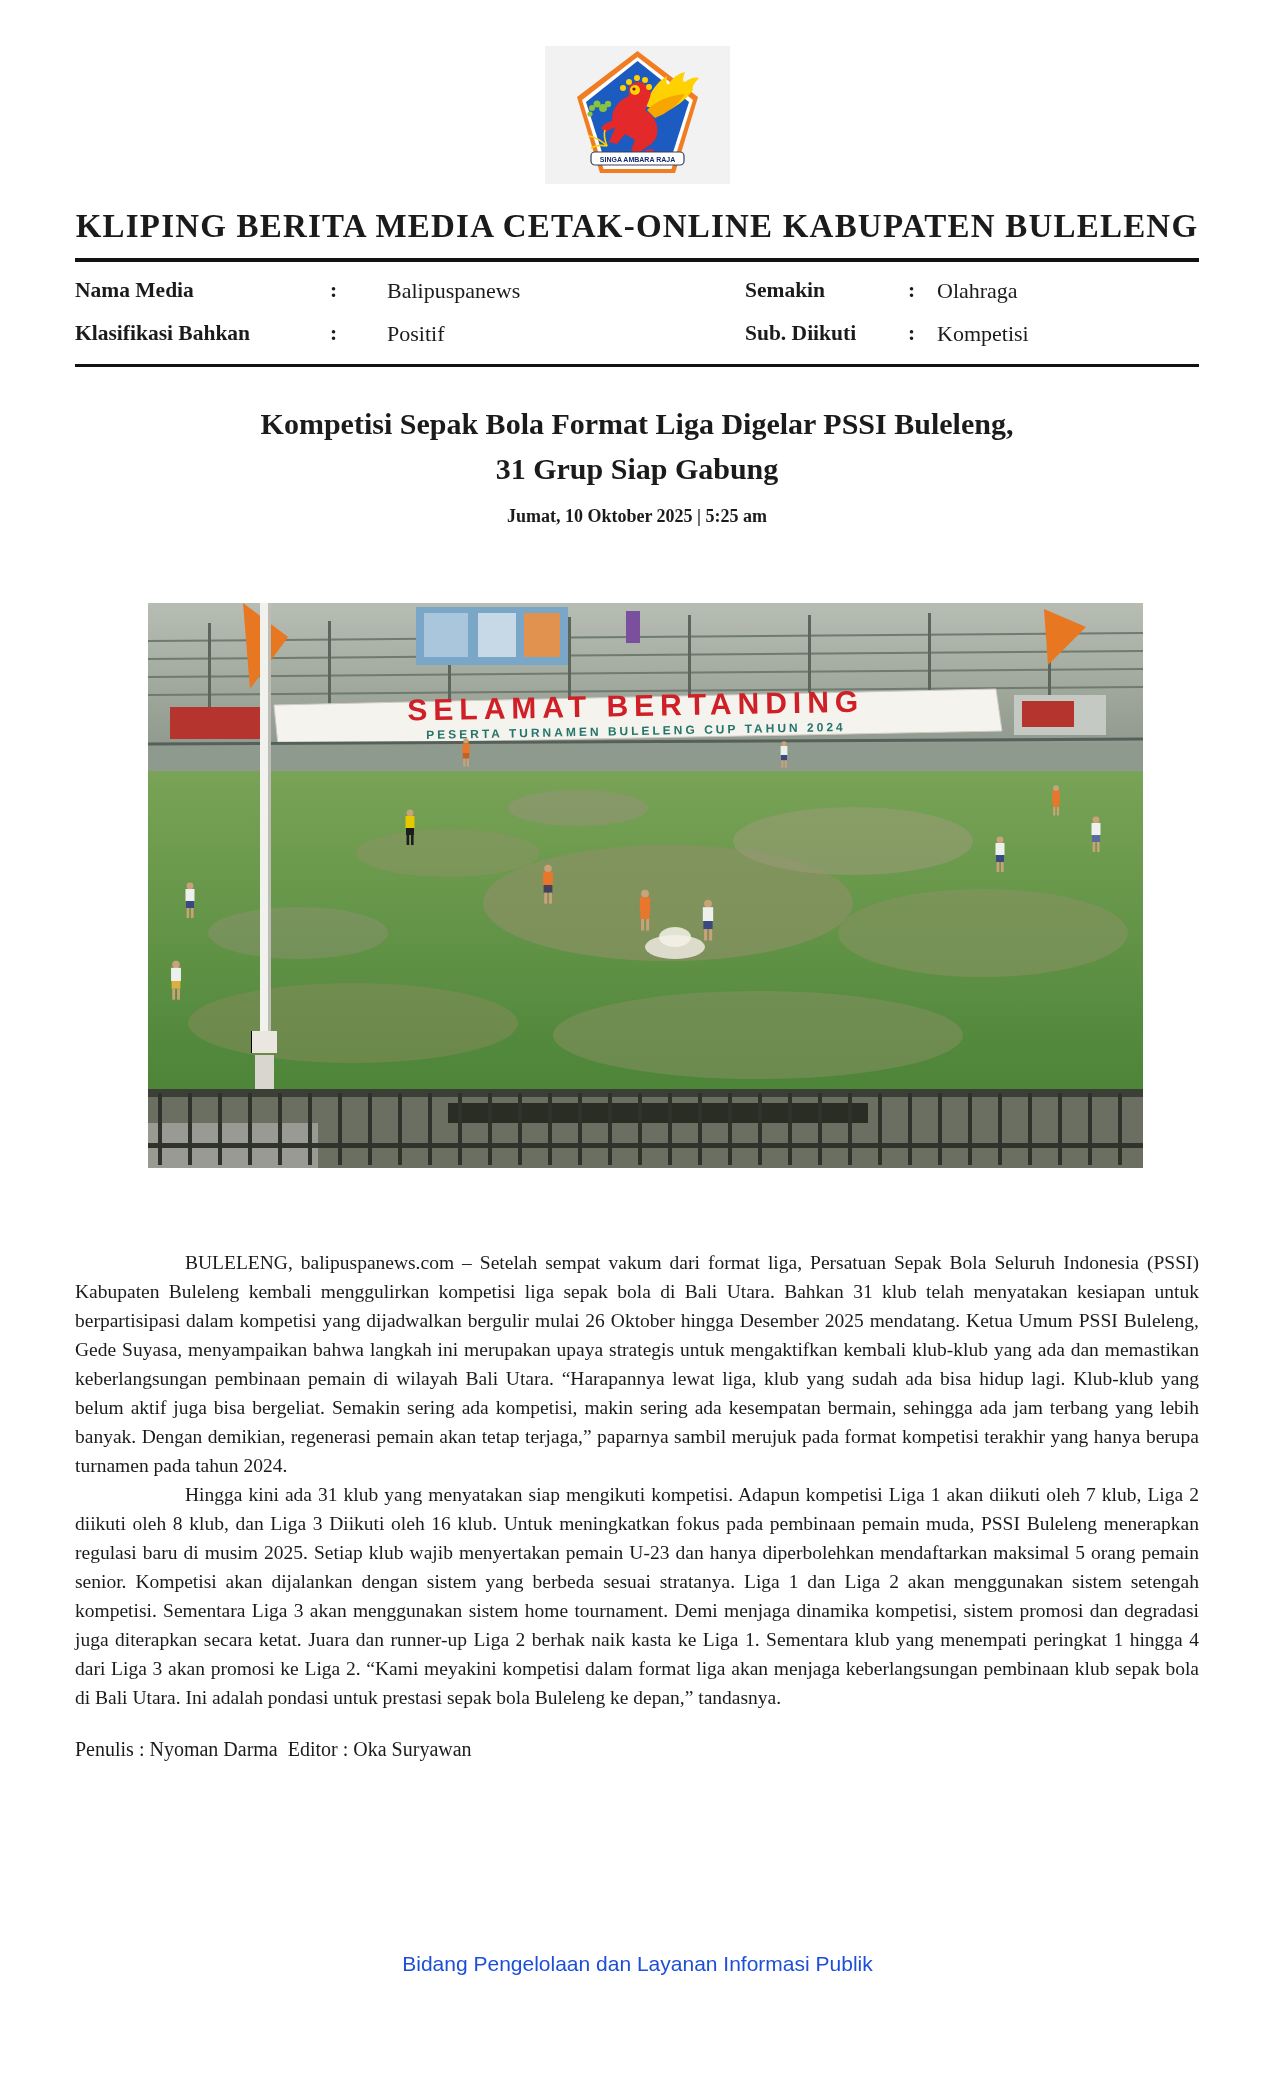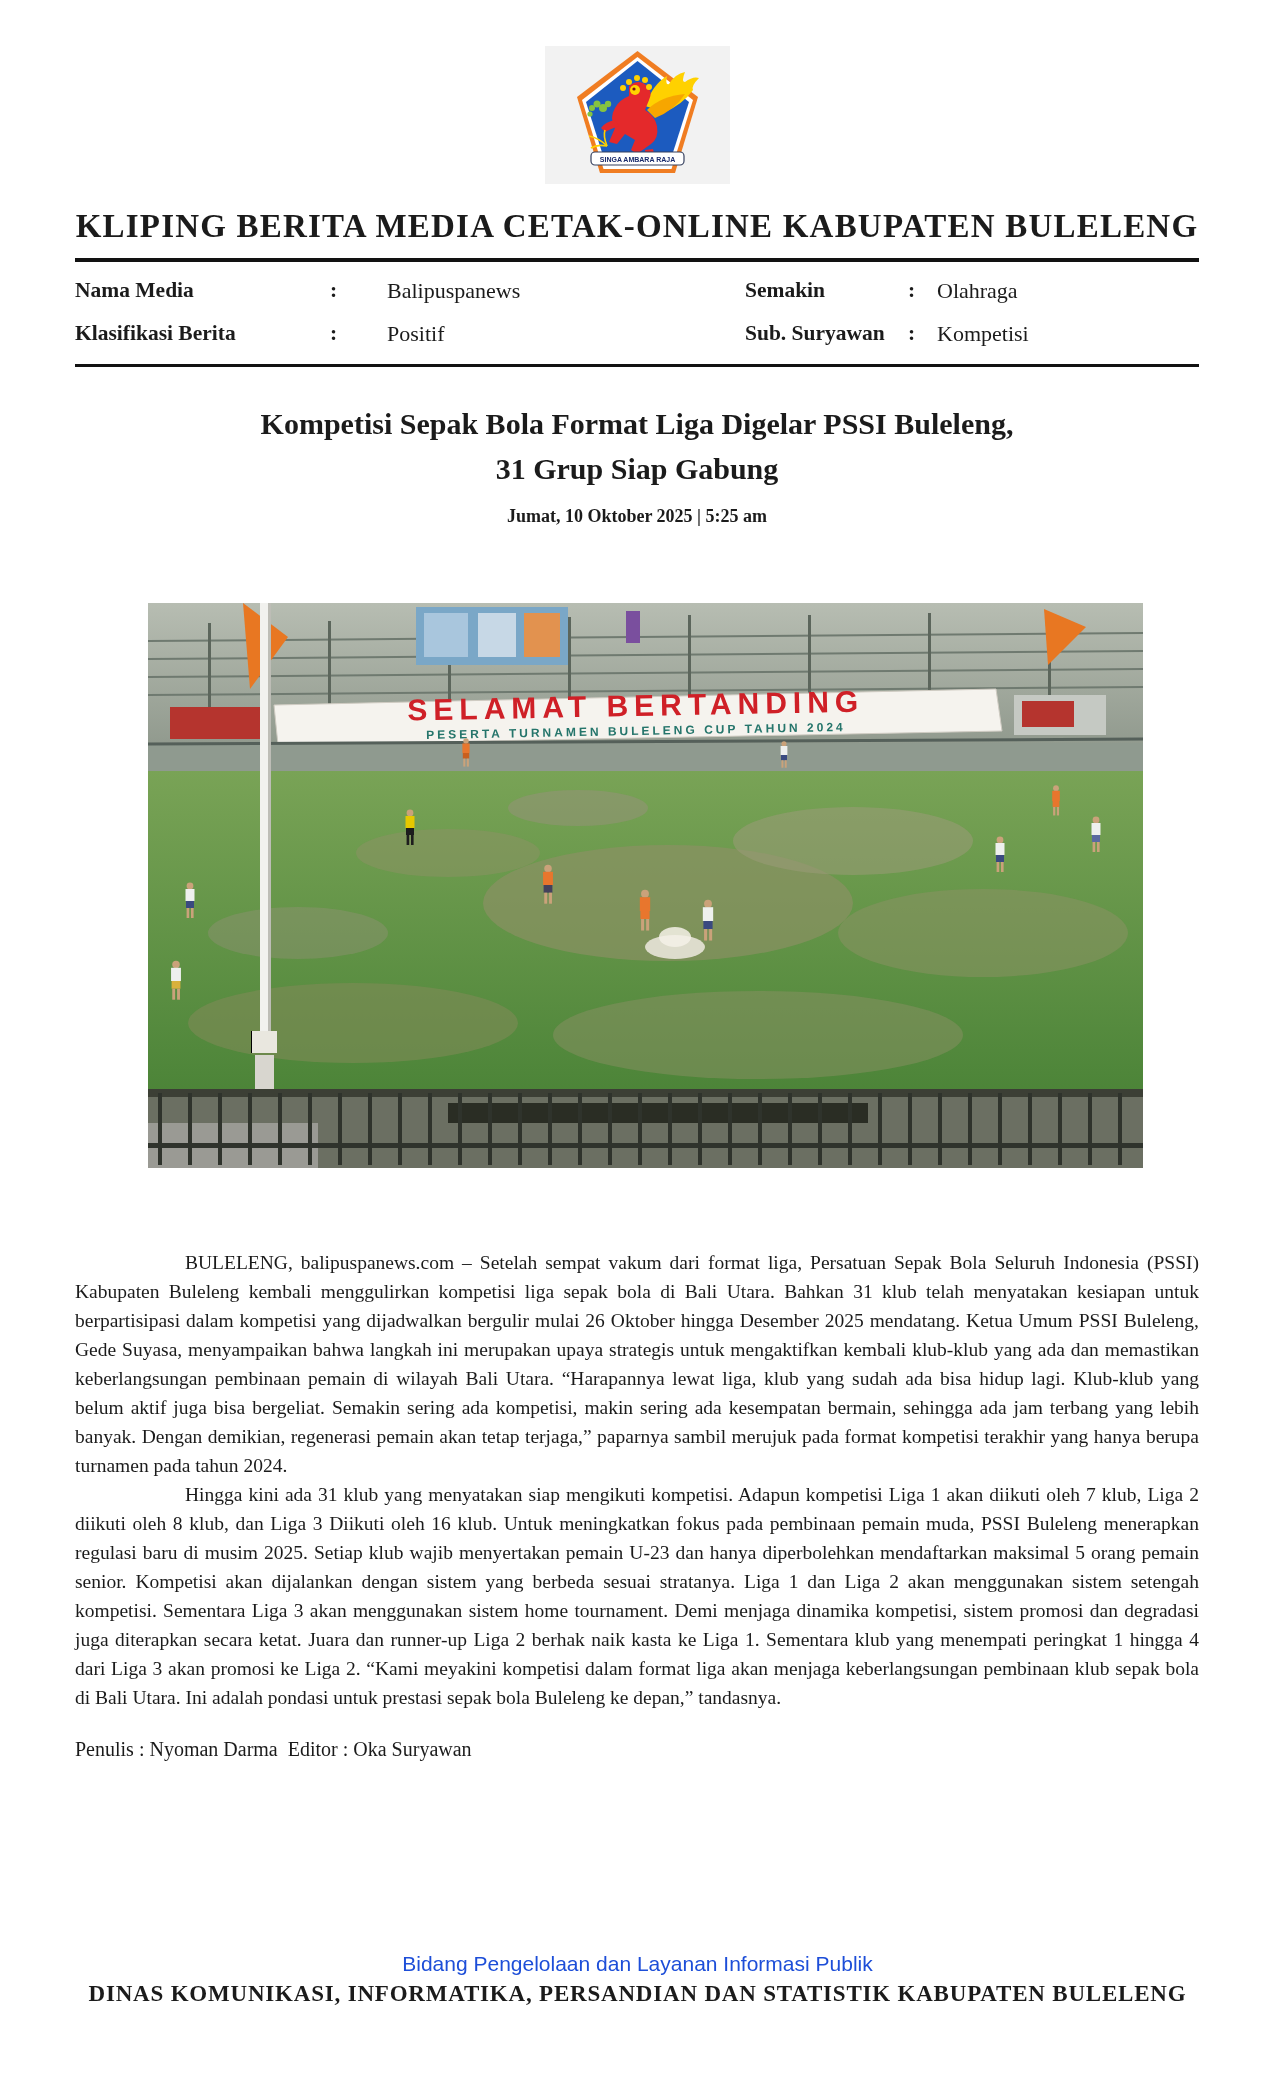--- a/index.html
+++ b/index.html
@@ -106,24 +106,24 @@
     <div class="meta">
       <div class="meta-row">
         <span class="m-lbl">Nama Media</span>
         <span class="m-col">:</span>
         <span class="m-val">Balipuspanews</span>
         <span class="m-lbl2">Semakin</span>
         <span class="m-col2">:</span>
         <span class="m-val2">Olahraga</span>
       </div>
       <div class="meta-row">
-        <span class="m-lbl">Klasifikasi Berita</span>
+        <span class="m-lbl">Klasifikasi Bahkan</span>
         <span class="m-col">:</span>
         <span class="m-val">Positif</span>
-        <span class="m-lbl2">Sub. Suryawan</span>
+        <span class="m-lbl2">Sub. Diikuti</span>
         <span class="m-col2">:</span>
         <span class="m-val2">Kompetisi</span>
       </div>
     </div>
     <hr class="rule-med">
 
     <div class="article-title">
       <div>Kompetisi Sepak Bola Format Liga Digelar PSSI Buleleng,</div>
       <div>31 Grup Siap Gabung</div>
     </div>
@@ -335,15 +335,14 @@
     <div class="body-text">
       <p>BULELENG, balipuspanews.com – Setelah sempat vakum dari format liga, Persatuan Sepak Bola Seluruh Indonesia (PSSI) Kabupaten Buleleng kembali menggulirkan kompetisi liga sepak bola di Bali Utara. Bahkan 31 klub telah menyatakan kesiapan untuk berpartisipasi dalam kompetisi yang dijadwalkan bergulir mulai 26 Oktober hingga Desember 2025 mendatang. Ketua Umum PSSI Buleleng, Gede Suyasa, menyampaikan bahwa langkah ini merupakan upaya strategis untuk mengaktifkan kembali klub-klub yang ada dan memastikan keberlangsungan pembinaan pemain di wilayah Bali Utara. “Harapannya lewat liga, klub yang sudah ada bisa hidup lagi. Klub-klub yang belum aktif juga bisa bergeliat. Semakin sering ada kompetisi, makin sering ada kesempatan bermain, sehingga ada jam terbang yang lebih banyak. Dengan demikian, regenerasi pemain akan tetap terjaga,” paparnya sambil merujuk pada format kompetisi terakhir yang hanya berupa turnamen pada tahun 2024.</p>
       <p>Hingga kini ada 31 klub yang menyatakan siap mengikuti kompetisi. Adapun kompetisi Liga 1 akan diikuti oleh 7 klub, Liga 2 diikuti oleh 8 klub, dan Liga 3 Diikuti oleh 16 klub. Untuk meningkatkan fokus pada pembinaan pemain muda, PSSI Buleleng menerapkan regulasi baru di musim 2025. Setiap klub wajib menyertakan pemain U-23 dan hanya diperbolehkan mendaftarkan maksimal 5 orang pemain senior. Kompetisi akan dijalankan dengan sistem yang berbeda sesuai stratanya. Liga 1 dan Liga 2 akan menggunakan sistem setengah kompetisi. Sementara Liga 3 akan menggunakan sistem home tournament. Demi menjaga dinamika kompetisi, sistem promosi dan degradasi juga diterapkan secara ketat. Juara dan runner-up Liga 2 berhak naik kasta ke Liga 1. Sementara klub yang menempati peringkat 1 hingga 4 dari Liga 3 akan promosi ke Liga 2.  “Kami meyakini kompetisi dalam format liga akan menjaga keberlangsungan pembinaan klub sepak bola di Bali Utara. Ini adalah pondasi untuk prestasi sepak bola Buleleng ke depan,” tandasnya.</p>
     </div>
 
     <div class="byline">Penulis : Nyoman Darma&nbsp; Editor : Oka Suryawan</div>
   </div>
 
   <div class="footer">
     <div class="footer-line1">Bidang Pengelolaan dan Layanan Informasi Publik</div>
-    <div class="footer-line2">DINAS KOMUNIKASI, INFORMATIKA, PERSANDIAN DAN STATISTIK KABUPATEN BULELENG</div>
   </div>
 </div>
 
 </body></html>

